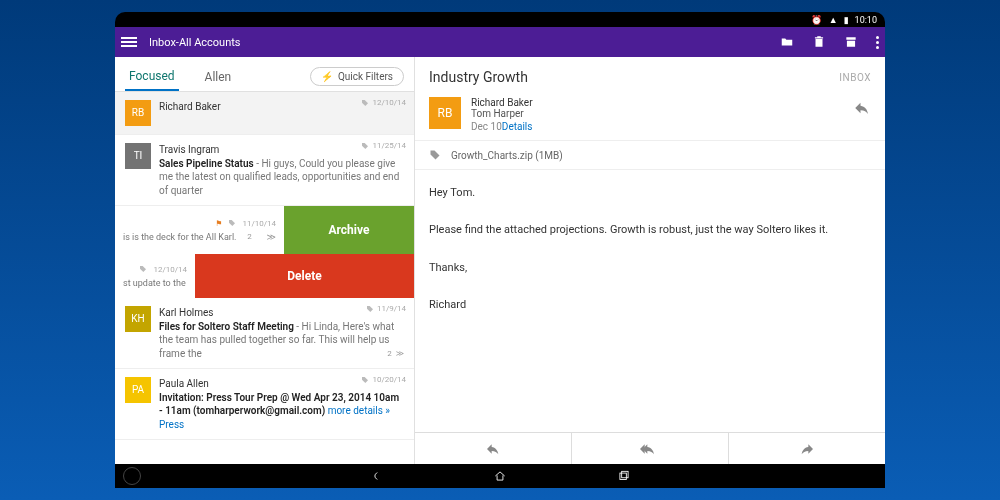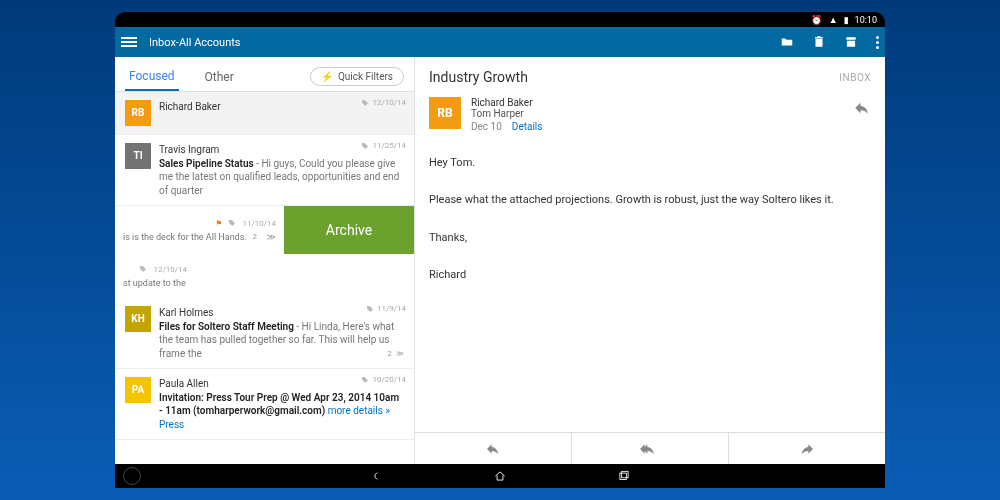--- a/index.html
+++ b/index.html
@@ -1,62 +1,62 @@
 <!DOCTYPE html>
 <html><head>
 <meta charset="utf-8">
 <style>
 * { margin: 0; padding: 0; box-sizing: border-box; font-family: -apple-system, "Segoe UI", Roboto, Arial, sans-serif; }
 body { background: linear-gradient(to bottom, #003a7a, #0a5db5); width: 1000px; height: 500px; overflow: hidden; }
 .tablet { position: absolute; left: 115px; top: 12px; width: 770px; height: 476px; background: #000; border-radius: 10px; display: flex; flex-direction: column; }
 .status-bar { height: 15px; color: #fff; font-size: 9px; display: flex; align-items: center; justify-content: flex-end; padding: 0 8px; gap: 6px; }
-.app-header { height: 30px; background: #0369a1; display: flex; align-items: center; padding: 0 6px; color: #fff; font-size: 11px; }
+.app-header { height: 30px; background: #4c1d95; display: flex; align-items: center; padding: 0 6px; color: #fff; font-size: 11px; }
 .hamburger { width: 16px; display: flex; flex-direction: column; gap: 2px; margin-right: 12px; cursor: pointer; }
 .hamburger span { height: 2px; background: #fff; }
 .header-title { flex: 1; }
 .header-icons { display: flex; gap: 18px; align-items: center; }
 .header-icons svg { width: 14px; height: 14px; fill: #fff; }
 .overflow { display: flex; flex-direction: column; gap: 2px; }
 .overflow span { width: 3px; height: 3px; background: #fff; border-radius: 50%; }
 .content { flex: 1; display: flex; background: #fff; overflow: hidden; }
 .list-pane { width: 300px; border-right: 1px solid #e0e0e0; display: flex; flex-direction: column; overflow: hidden;}
 .tabs-row { display: flex; align-items: center; padding: 8px 10px 0; border-bottom: 1px solid #e0e0e0; font-size: 12px; }
 .tab { padding: 4px 4px 6px; margin-right: 22px; color: #666; cursor: pointer; }
-.tab.active { color: #3b82f6; border-bottom: 2px solid #0072c6; }
+.tab.active { color: #0f766e; border-bottom: 2px solid #0072c6; }
 .quick-filters { margin-left: auto; font-size: 10px; color: #555; border: 1px solid #ccc; border-radius: 12px; padding: 3px 10px; display: flex; align-items: center; gap: 4px; cursor: pointer; margin-bottom: 4px;}
 .messages { flex: 1; overflow: hidden; position: relative; }
 .msg { display: flex; padding: 8px 10px; border-bottom: 1px solid #eee; font-size: 10px; line-height: 1.35; position: relative; }
 .msg.selected { background: #f3f3f3; }
-.avatar { width: 26px; height: 26px; color: #fff; font-size: 10px; font-weight: 700; display: flex; align-items: center; justify-content: center; margin-right: 8px; flex-shrink: 0; }
+.avatar { width: 26px; height: 26px; color: #fff; font-size: 10px; font-weight: 400; display: flex; align-items: center; justify-content: center; margin-right: 8px; flex-shrink: 0; }
 .msg-body { flex: 1; min-width: 0; }
 .sender { font-size: 10px; color: #333; }
 .subject { font-weight: 600; color: #222;}
 .preview { color: #777; display: inline; }
 .msg-meta { position: absolute; top: 6px; right: 8px; font-size: 8px; color: #aaa; display: flex; align-items: center; gap: 3px; }
 .msg-meta svg { width: 8px; height: 8px; fill: #bbb; }
 .chev { position: absolute; right: 10px; bottom: 8px; font-size: 8px; color: #999; display:flex; gap:4px; align-items:center;}
 .swipe-holder { position: relative; }
 .swipe-under { position: absolute; inset: 0; display: flex; background: #fff;}
 .swipe-under .left { flex:1; padding:6px 8px; font-size:9px; color:#777; display:flex; flex-direction:column; justify-content:center;}
 .swipe-under .flag-row { display:flex; align-items:center; justify-content:flex-end; gap:6px; font-size:8px; color:#aaa; margin-bottom:4px;}
-.action-block { width: 130px; display: flex; align-items: center; justify-content: center; color: #fff; font-size: 14px; }
+.action-block { width: 130px; display: flex; align-items: center; justify-content: center; color: #fff; font-size: 12px; font-weight: bold; }
 .archive { background: #6aa22d; }
 .delete { background: #d9381e; }
 .more-link { color: #0072c6; }
 
 .reading { flex: 1; display: flex; flex-direction: column; font-size: 11px; }
 .read-subject-row { padding: 12px 14px 8px; display:flex; align-items:center;}
 .read-subject { font-size: 14px; color: #333; flex:1;}
 .inbox-label { font-size: 10px; color: #aaa; letter-spacing: 0.5px; }
 .read-header { display: flex; padding: 4px 14px 8px; position:relative;}
 .read-header .avatar { width: 32px; height: 32px; font-size: 12px; margin-right: 10px;}
 .hdr-lines { font-size: 10px; color: #555; }
 .hdr-lines .name { color: #333; font-size:10px;}
 .hdr-lines .date-row { margin-top: 2px; color:#888;}
-.hdr-lines .details { color: #0072c6; margin-left: 10px; cursor:pointer;}
+.hdr-lines .details { color: #0072c6; cursor:pointer;}
 .reply-icon-hdr { position:absolute; right:14px; top:6px;}
 .reply-icon-hdr svg { width:18px; height:18px; fill:#888;}
 .attach-row { border-top: 1px solid #eee; border-bottom: 1px solid #eee; padding: 8px 14px; display: flex; align-items: center; gap: 10px; font-size: 10px; color: #666;}
 .attach-row svg { width: 12px; height: 12px; fill: #999;}
 .read-body { padding: 14px; font-size: 11px; color: #333; line-height: 1.7; flex: 1; white-space: pre-line;}
 .action-bar { border-top: 1px solid #ddd; display: flex; height: 32px;}
 .action-bar > div { flex: 1; display: flex; align-items: center; justify-content: center; border-right: 1px solid #ddd; cursor:pointer;}
 .action-bar > div:last-child { border-right: none; }
 .action-bar svg { width: 20px; height: 16px; fill: #888; }
 .nav-bar { height: 24px; background: #000; display: flex; align-items: center; justify-content: center; gap: 110px; color:#fff;}
@@ -97,21 +97,21 @@
           <span></span>
           <span></span>
         </div>
     </div>
   </div>
 
   <div class="content">
     <div class="list-pane">
       <div class="tabs-row">
         <div class="tab active">Focused</div>
-        <div class="tab">Other</div>
+        <div class="tab">Allen</div>
         <div class="quick-filters">
           <span>⚡</span>
           <span>Quick Filters</span>
         </div>
       </div>
 
       <div class="messages">
         <div class="msg selected">
           <div class="avatar" style="background:#f39c12">RB</div>
           <div class="msg-body">
@@ -143,40 +143,41 @@
           <div class="swipe-under">
             <div class="left">
               <div class="flag-row">
                   <span style="color:#e67e22">⚑</span>
                   <svg viewBox="0 0 24 24" style="width:8px;height:8px;fill:#bbb">
                     <path d="M3 3h8l10 10-8 8L3 11z"></path>
                   </svg>
                   <span>11/10/14</span>
                 </div>
               <div style="display:flex;justify-content:space-between;align-items:center;">
-                  <span>is is the deck for the All Hands.</span>
+                  <span>is is the deck for the All Karl.</span>
                   <span style="color:#999;font-size:8px;">2</span>
                   <span style="color:#999;margin-left:4px;">≫</span>
                 </div>
             </div>
             <div class="action-block archive">Archive</div>
           </div>
         </div>
 
         <div class="swipe-holder" style="height:44px;">
           <div class="swipe-under">
             <div class="left" style="flex:0 0 80px;">
               <div class="flag-row">
                   <svg viewBox="0 0 24 24" style="width:8px;height:8px;fill:#bbb">
                     <path d="M3 3h8l10 10-8 8L3 11z"></path>
                   </svg>
                   <span>12/10/14</span>
                 </div>
               <span>st update to the</span>
             </div>
+            <div class="action-block delete" style="flex:1">Delete</div>
           </div>
         </div>
 
         <div class="msg">
           <div class="avatar" style="background:#c3a500">KH</div>
           <div class="msg-body">
             <div class="sender">Karl Holmes</div>
             <div><span class="subject">Files for Soltero Staff Meeting</span><span class="preview"> - Hi Linda, Here's what the team has pulled together so far. This will help us frame the</span></div>
           </div>
           <div class="msg-meta">
@@ -217,23 +218,29 @@
         <div class="avatar" style="background:#f39c12">RB</div>
         <div class="hdr-lines">
           <div class="name">Richard Baker</div>
           <div>Tom Harper</div>
           <div class="date-row"><span>Dec 10</span><span class="details">Details</span></div>
         </div>
         <div class="reply-icon-hdr"><svg viewBox="0 0 24 24">
               <path d="M10 9V5l-7 7 7 7v-4c5 0 8 2 10 5-1-6-4-10-10-11z"></path>
             </svg></div>
       </div>
+      <div class="attach-row">
+        <svg viewBox="0 0 24 24">
+            <path d="M3 3h8l10 10-8 8L3 11z"></path>
+          </svg>
+        <span>Growth_Charts.zip (1MB)</span>
+      </div>
       <div class="read-body">Hey Tom.
 
-Please what the attached projections. Growth is robust, just the way Soltero likes it.
+Please find the attached projections. Growth is robust, just the way Soltero likes it.
 
 Thanks,
 
 Richard</div>
       <div class="action-bar">
         <div>
             <svg viewBox="0 0 24 24">
               <path d="M10 9V5l-7 7 7 7v-4c5 0 8 2 10 5-1-6-4-10-10-11z"></path>
             </svg>
           </div>

